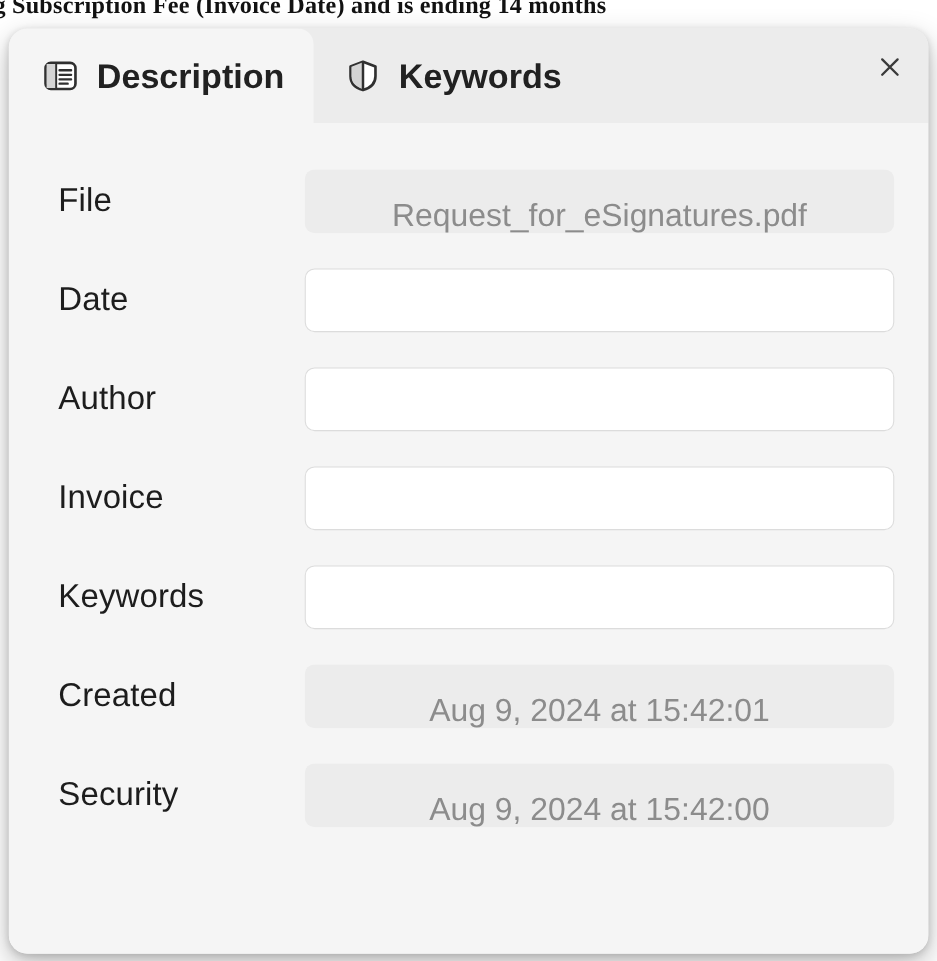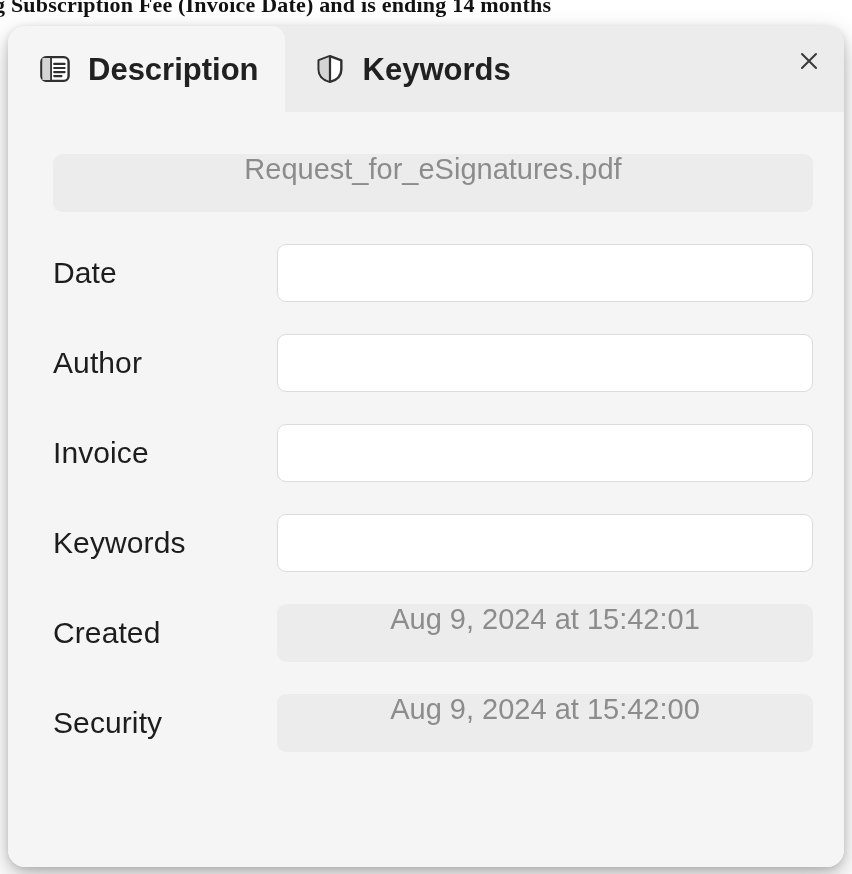--- a/index.html
+++ b/index.html
@@ -148,21 +148,21 @@
     color: #1d1d1d;
     letter-spacing: .1px;
     line-height: 1;
   }
 
   .field-control {
     flex: 1 1 auto;
     height: 58px;
     border-radius: 9px;
     display: flex;
-    align-items: flex-start;
+    align-items: flex-end;
     justify-content: center;
     font-size: 29px;
   }
 
   .field-control.readonly {
     background: #ececec;
     color: #8c8c8c;
     border: 1px solid transparent;
   }
 
@@ -232,20 +232,21 @@
         <svg viewBox="0 0 24 24" fill="none" xmlns="http://www.w3.org/2000/svg">
           <path d="M5 5l14 14M19 5L5 19" stroke="#3b3b3b" stroke-width="2.1" stroke-linecap="round"></path>
         </svg>
       </span>
     </button>
   </div>
 
   <div id="tab-content">
 
     <div class="field-row">
+      <div class="field-label">File</div>
       <div class="field-control readonly">
         <span class="readonly-text">Request_for_eSignatures.pdf</span>
       </div>
     </div>
 
     <div class="field-row">
       <div class="field-label">Date</div>
       <div class="field-control editable">
         <input type="text" placeholder="" style="">
       </div>

